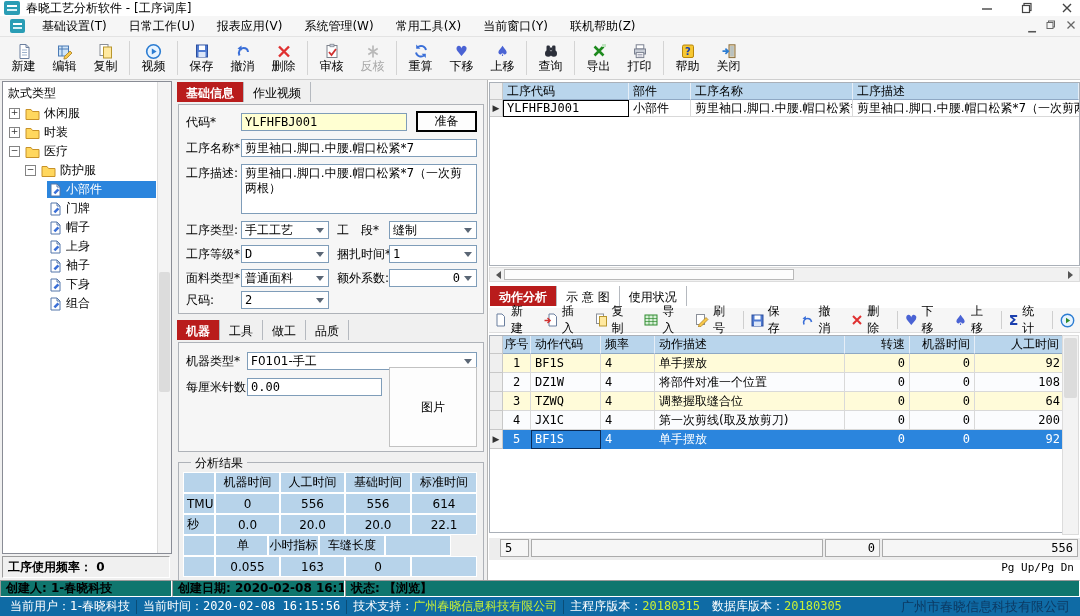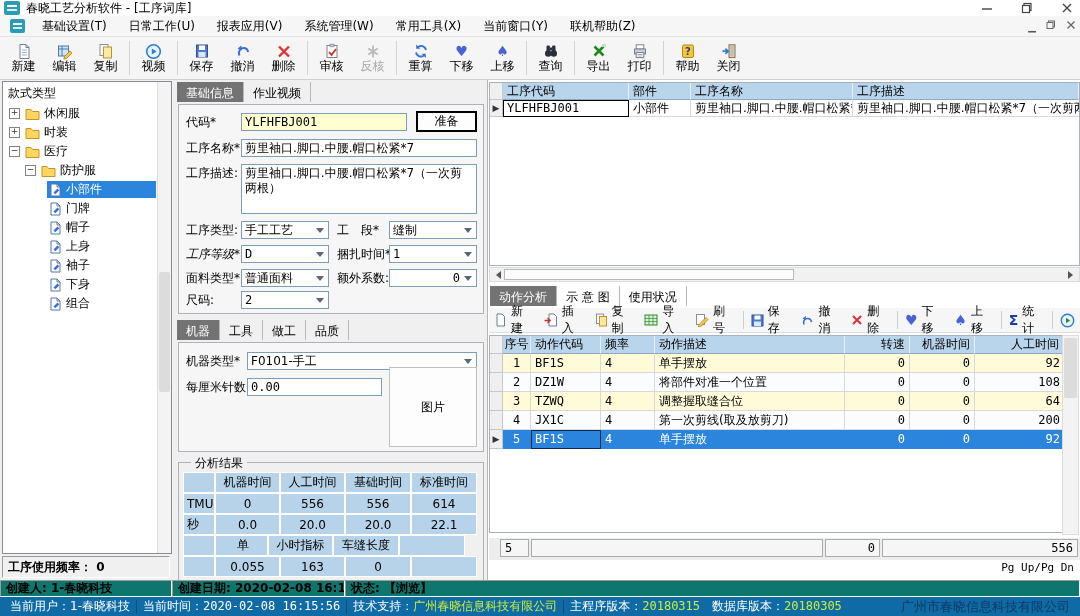--- a/index.html
+++ b/index.html
@@ -28,21 +28,21 @@
         box-sizing:border-box;overflow:hidden;white-space:nowrap;position:absolute;font-size:12px;}
   .mono{font-family:"DejaVu Sans Mono","Liberation Mono",monospace;}
   .yellow{background:#ffffd2;}
   .dd{padding-right:16px;}
   .dd .arr{position:absolute;right:1px;top:1px;bottom:1px;width:14px;display:flex;align-items:center;justify-content:center;}
   .dd .arr i{border:4px solid transparent;border-top:5px solid #5a6675;margin-top:4px;}
   .flabel{position:absolute;height:18px;line-height:18px;white-space:nowrap;}
   .gbox{position:absolute;border:1px solid #aeb2b8;box-sizing:border-box;}
   .tabs{position:absolute;display:flex;height:20px;align-items:stretch;}
   .tab{padding:2px 9px 0 9px;display:flex;align-items:center;border-right:1px solid #b5b9bf;}
-  .tab.active{background:#737373;color:#fff;}
+  .tab.active{background:#b91c1c;color:#fff;font-weight:bold;}
   
   .trow{height:19px;display:flex;align-items:center;}
   .rowbody{display:flex;align-items:center;gap:4px;height:17px;flex:1;margin-right:15px;padding-left:2px;}
   .rowbody.sel{background:#2b85dd;color:#fff;}
   .exp{width:9px;height:9px;border:1px solid #848484;background:#fff;font-size:9px;line-height:7px;
        text-align:center;display:inline-block;margin-right:3px;color:#333;flex:none;}
   .vscroll{position:absolute;width:13px;background:#f3f3f3;border-left:1px solid #dcdcdc;}
   .vthumb{position:absolute;left:1px;right:1px;background:#dcdcdc;border-radius:2px;}
   
   .arow{display:flex;height:21px;}
@@ -477,21 +477,21 @@
 
     <div class="flabel" style="left:9px;top:141px;">工序类型:</div>
     <div class="ibox dd" style="left:64px;top:141px;width:88px;"><span>手工工艺</span><span class="arr">
           <i></i>
         </span></div>
     <div class="flabel" style="left:160px;top:141px;">工　段*</div>
     <div class="ibox dd" style="left:212px;top:141px;width:88px;"><span>缝制</span><span class="arr">
           <i></i>
         </span></div>
 
-    <div class="flabel" style="left:9px;top:165px;font-style:italic;">工序等级*</div>
+    <div class="flabel" style="left:9px;top:165px;">工序等级*</div>
     <div class="ibox dd mono" style="left:64px;top:165px;width:88px;"><span>D</span><span class="arr">
           <i></i>
         </span></div>
     <div class="flabel" style="left:160px;top:165px;">捆扎时间*:</div>
     <div class="ibox dd mono" style="left:212px;top:165px;width:88px;"><span>1</span><span class="arr">
           <i></i>
         </span></div>
 
     <div class="flabel" style="left:9px;top:189px;">面料类型*</div>
     <div class="ibox dd" style="left:64px;top:189px;width:88px;"><span>普通面料</span><span class="arr">
@@ -545,21 +545,21 @@
       <div class="arow">
         <div class="acell lab" style="width:32px;">秒</div>
         <div class="acell" style="width:65px;">0.0</div>
         <div class="acell" style="width:65px;">20.0</div>
         <div class="acell" style="width:66px;">20.0</div>
         <div class="acell" style="width:66px;">22.1</div>
       </div>
       <div class="arow">
         <div class="acell" style="width:32px;"></div>
         <div class="acell" style="width:53px;padding-left:39px;">单　　价</div>
-        <div class="acell" style="width:65px;">小时指标</div>
+        <div class="acell" style="width:51px;">小时指标</div>
         <div class="acell" style="width:66px;">车缝长度</div>
         <div class="acell" style="width:66px;"></div>
       </div>
       <div class="arow">
         <div class="acell" style="width:32px;"></div>
         <div class="acell" style="width:65px;">0.055</div>
         <div class="acell" style="width:65px;">163</div>
         <div class="acell" style="width:66px;">0</div>
         <div class="acell" style="width:66px;"></div>
       </div>

